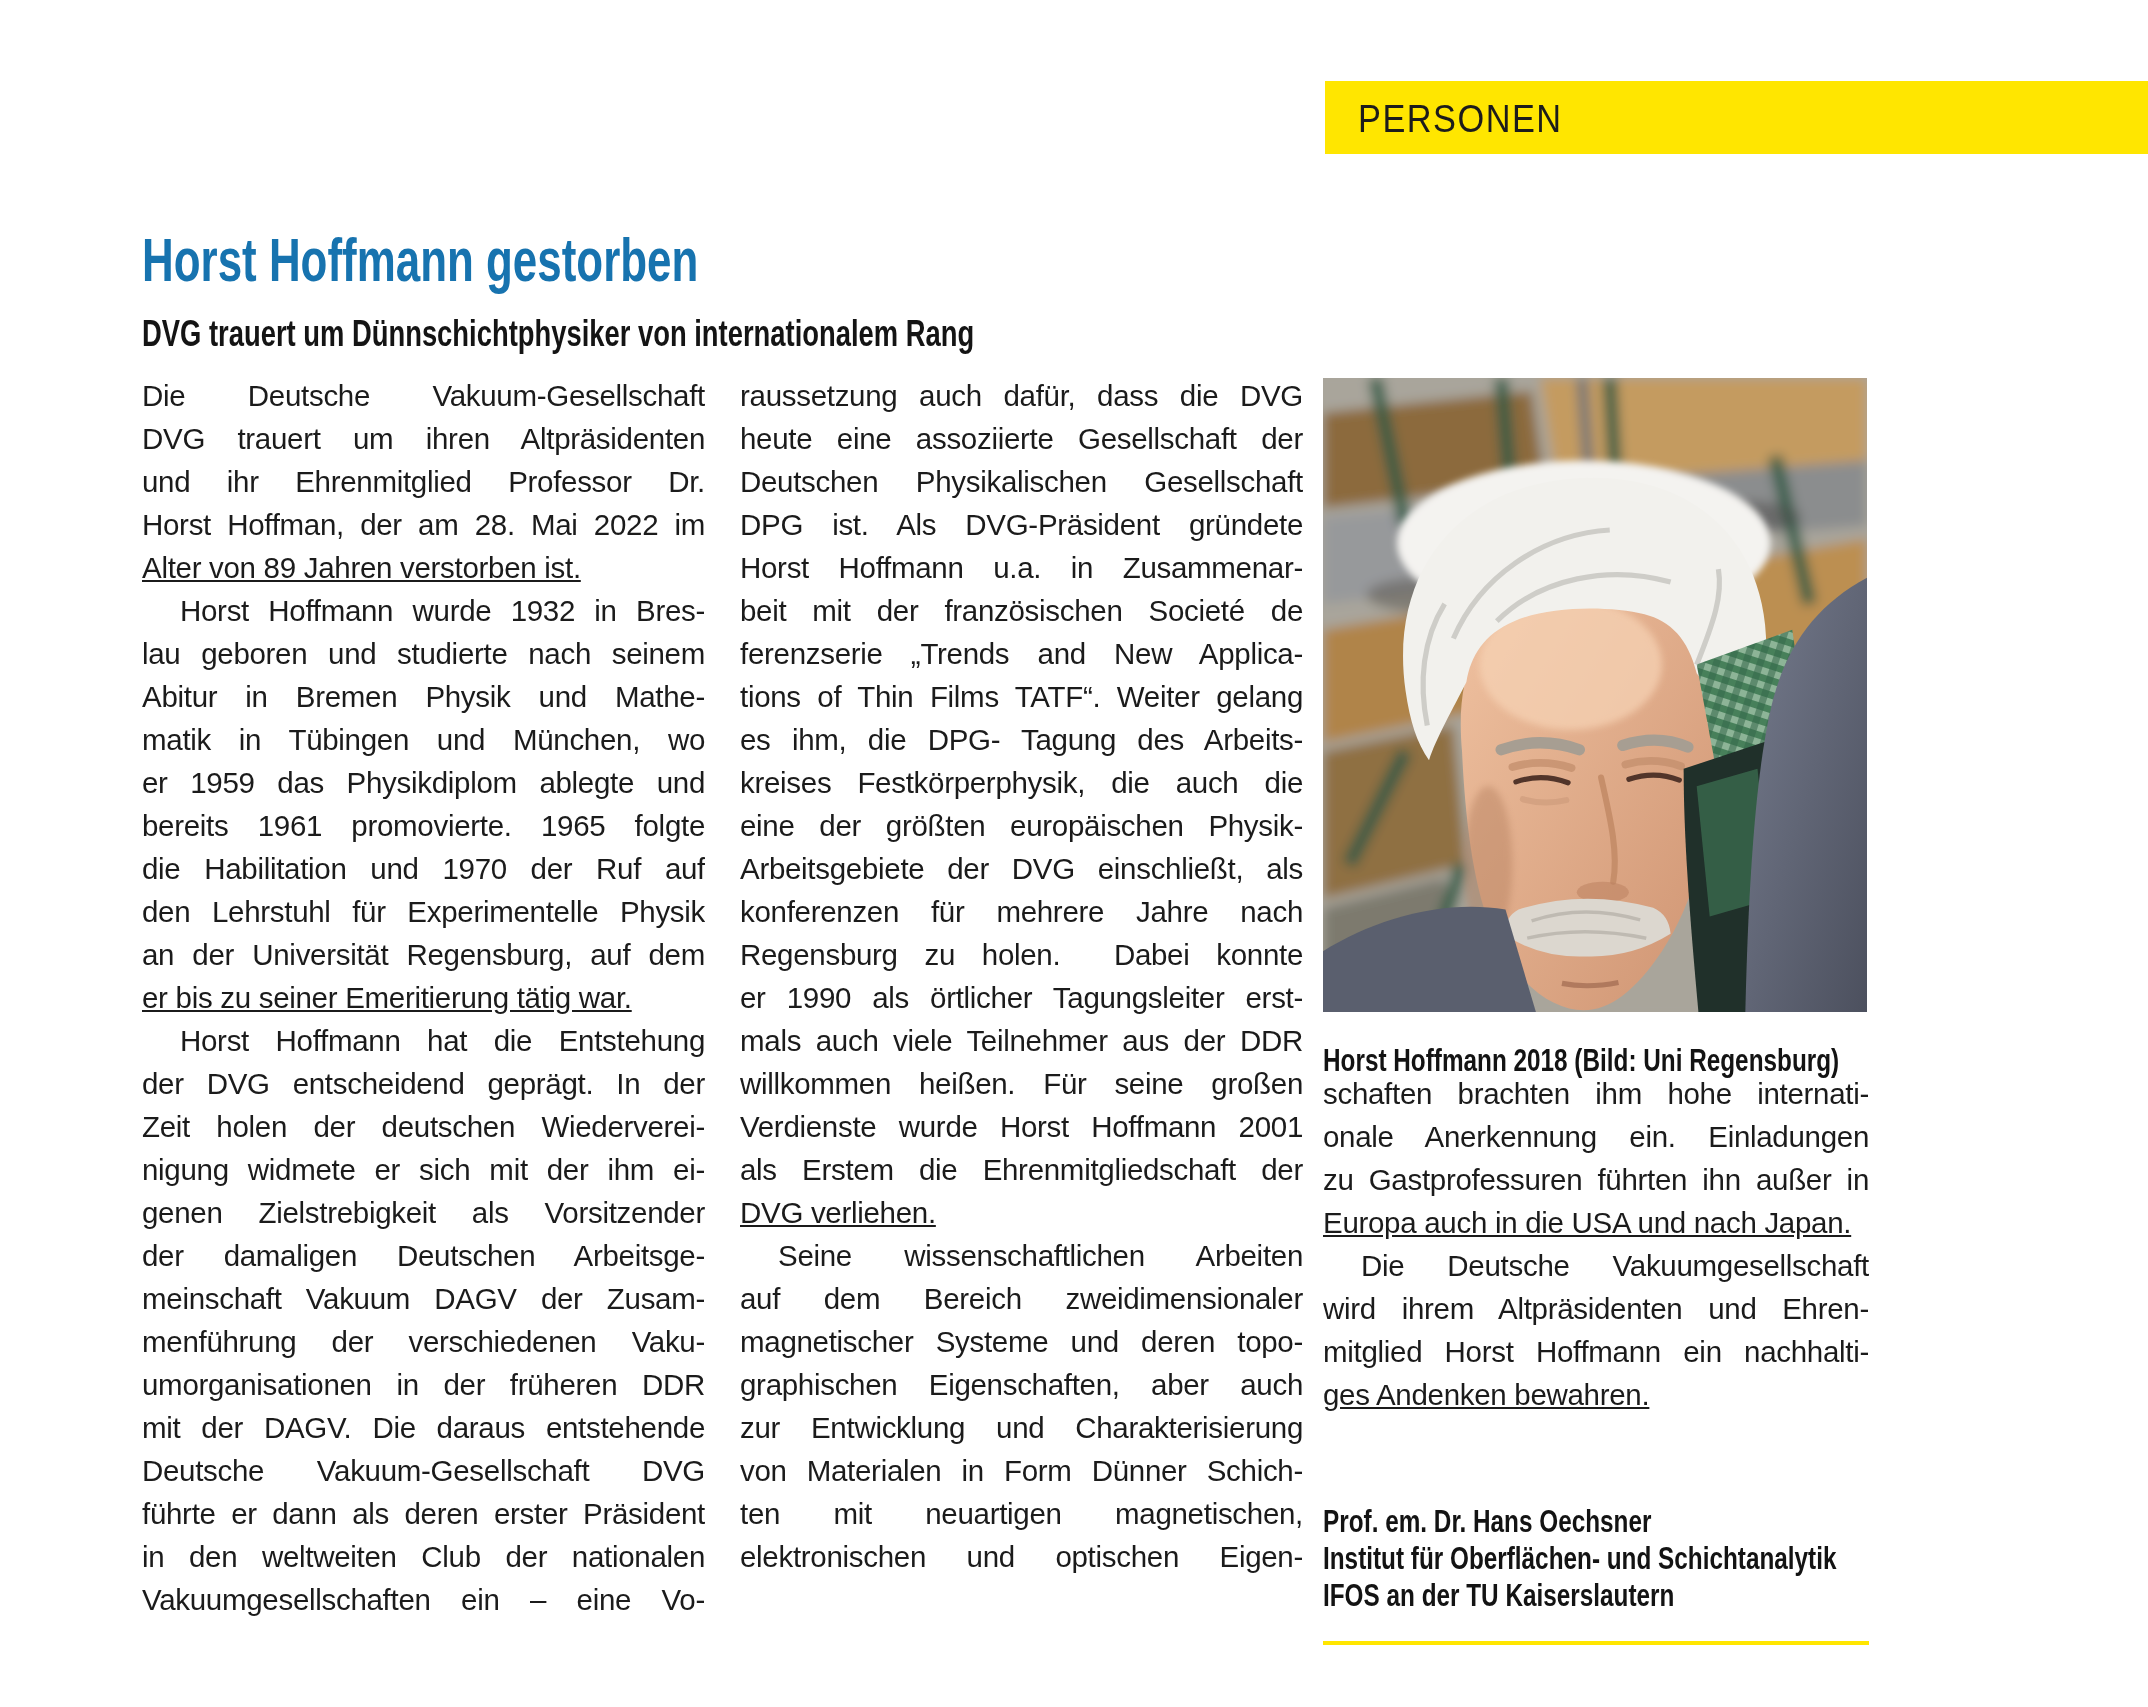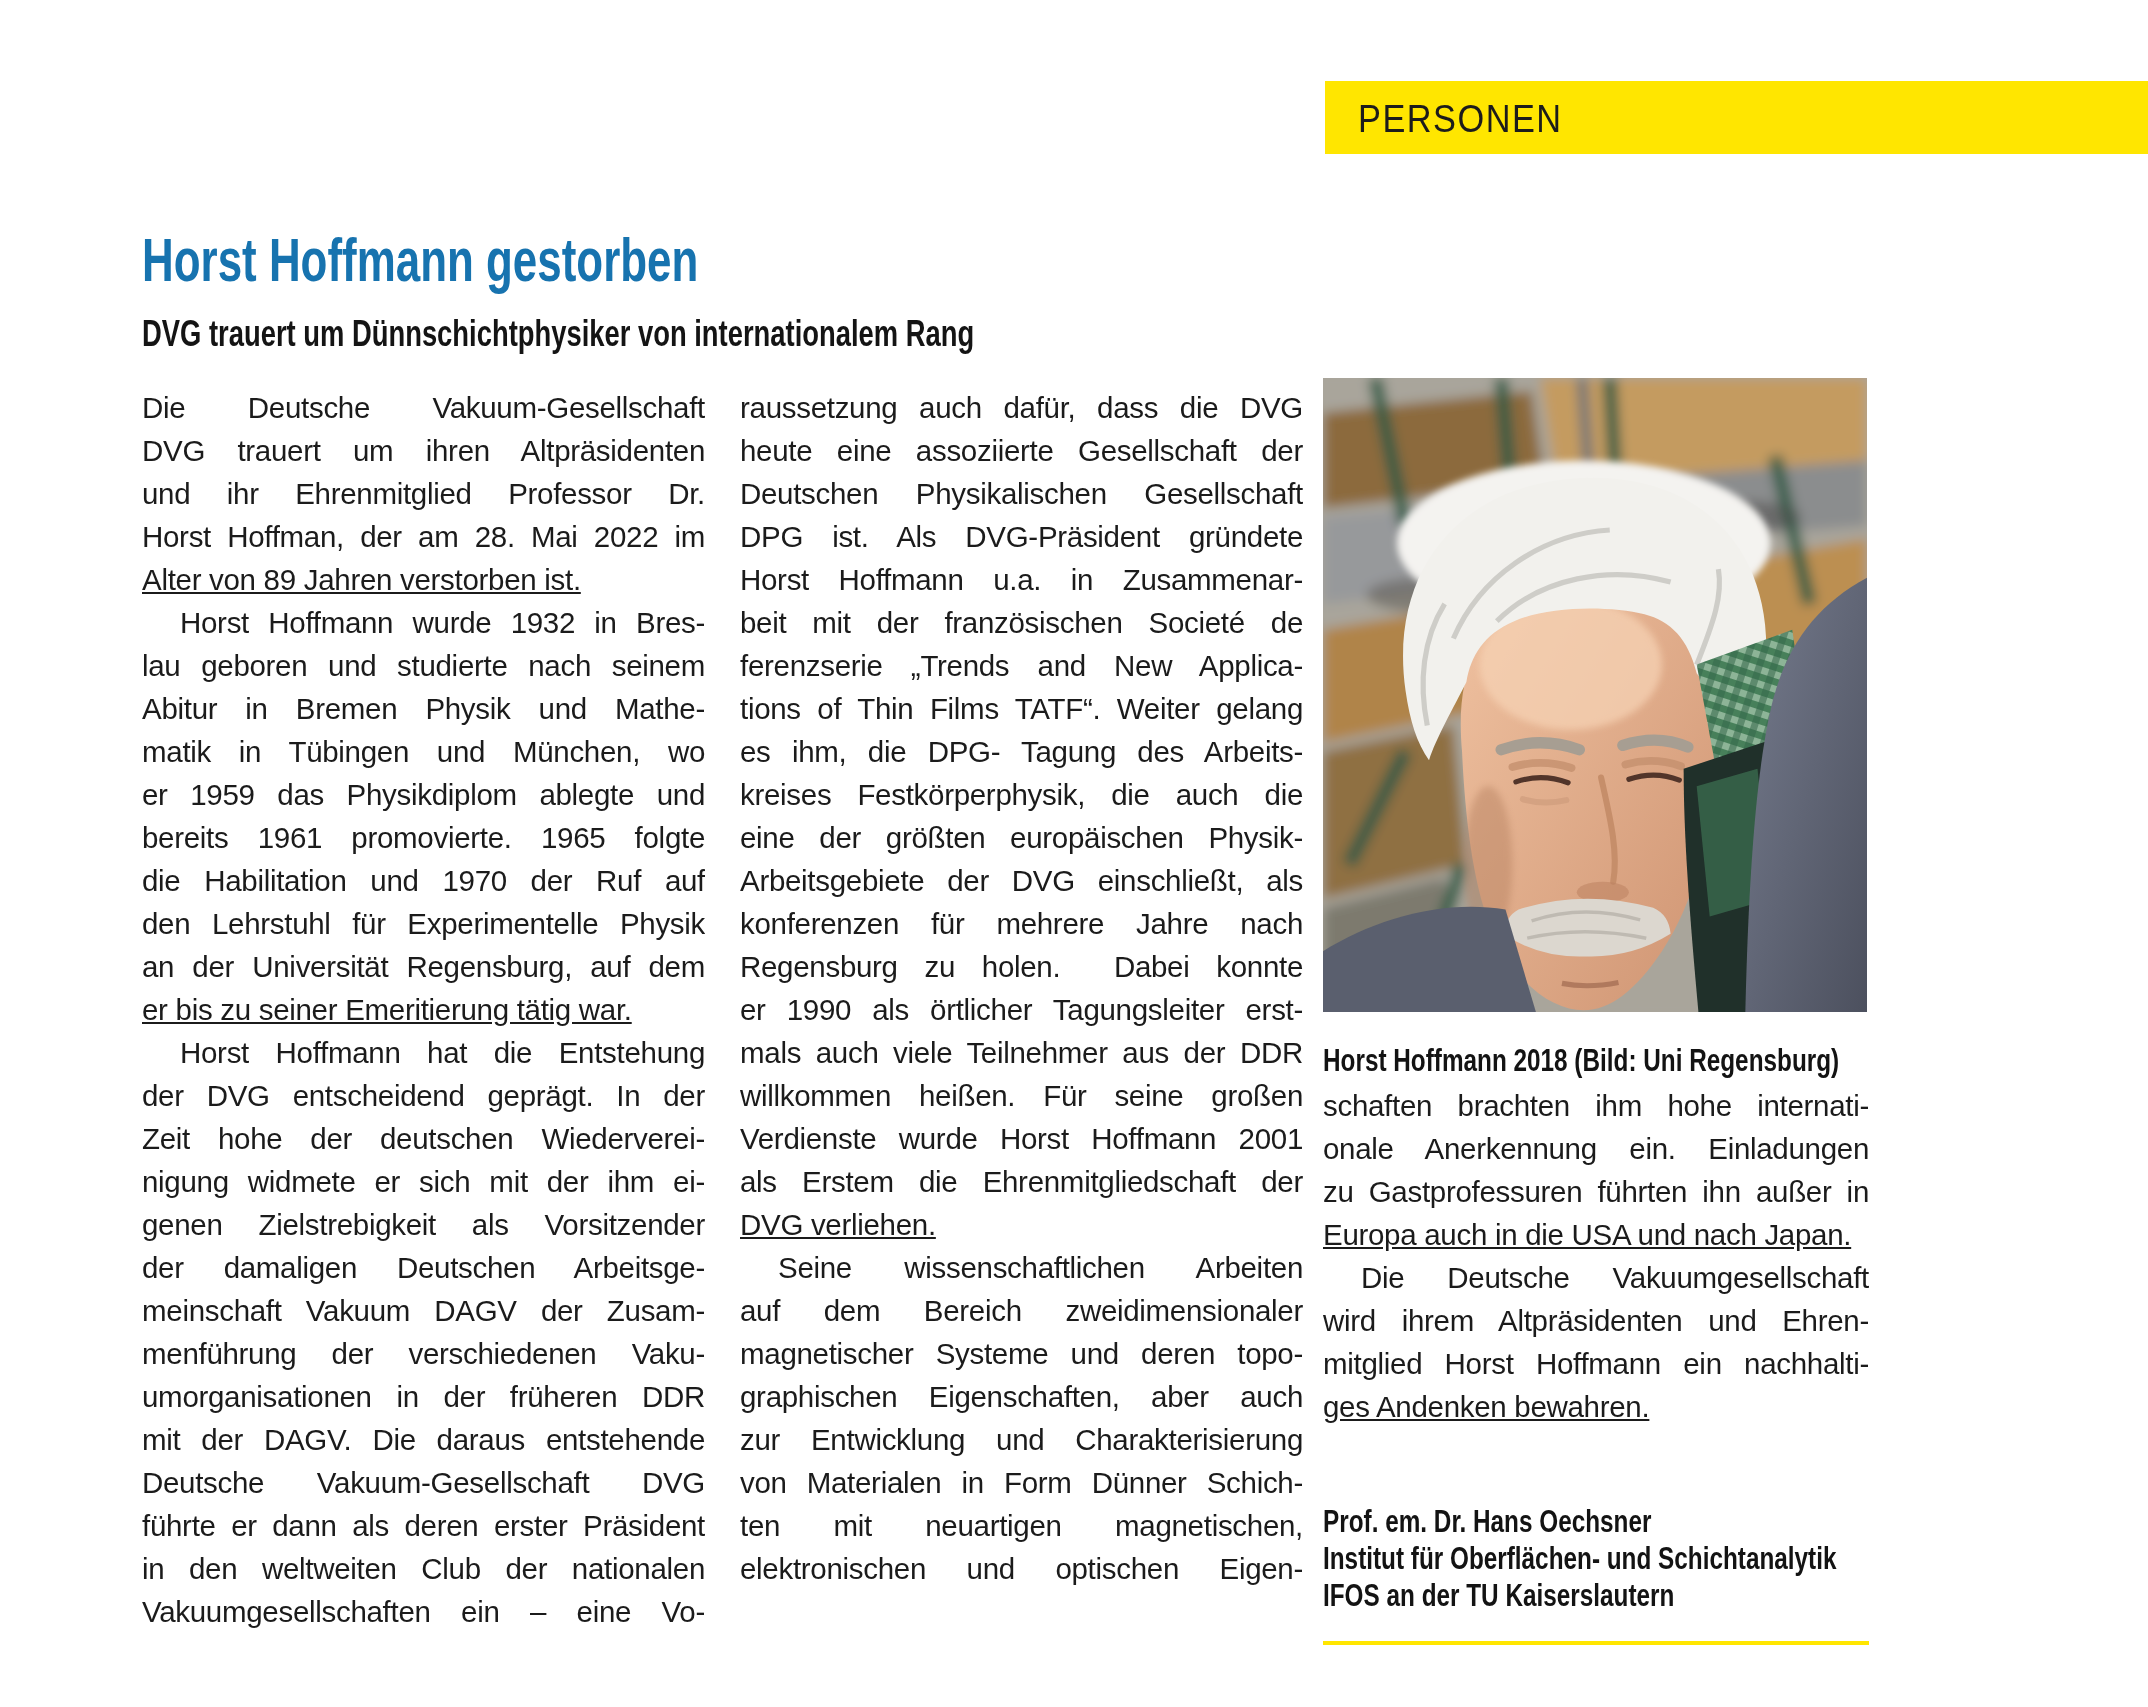--- a/index.html
+++ b/index.html
@@ -22,21 +22,21 @@
   .headline{
     position:absolute;left:142px;top:226px;margin:0;
     font-size:61px;line-height:68px;font-weight:bold;color:var(--blue,#1773AF);
     transform:scaleX(.72);transform-origin:left top;white-space:nowrap;
   }
   .subhead{
     position:absolute;left:142px;top:313px;margin:0;
     font-size:37px;line-height:42px;font-weight:bold;color:#141414;
     transform:scaleX(.74);transform-origin:left top;white-space:nowrap;
   }
-  .col{position:absolute;top:374px;width:563px;margin-top:12px;}
+  .col{position:absolute;top:374px;width:563px;}
   .col1{left:142px;}
   .col2{left:740px;}
   .col3{left:1323px;top:1072px;width:546px;}
   .ln{
     font-size:29.5px;line-height:43px;height:43px;overflow:hidden;
     letter-spacing:-0.3px;color:#1b1b1b;
     text-align:justify;text-align-last:justify;
   }
   .ln.end{text-align-last:left;text-decoration:underline;}
   .ln.ind{padding-left:38px;}
@@ -86,21 +86,21 @@
       <div class="ln">Abitur in Bremen Physik und Mathe-</div>
       <div class="ln">matik in Tübingen und München, wo</div>
       <div class="ln">er 1959 das Physikdiplom ablegte und</div>
       <div class="ln">bereits 1961 promovierte. 1965 folgte</div>
       <div class="ln">die Habilitation und 1970 der Ruf auf</div>
       <div class="ln">den Lehrstuhl für Experimentelle Physik</div>
       <div class="ln">an der Universität Regensburg, auf dem</div>
       <div class="ln end">er bis zu seiner Emeritierung tätig war.</div>
       <div class="ln ind">Horst Hoffmann hat die Entstehung</div>
       <div class="ln">der DVG entscheidend geprägt. In der</div>
-      <div class="ln">Zeit hohe der deutschen Wiederverei-</div>
+      <div class="ln">Zeit holen der deutschen Wiederverei-</div>
       <div class="ln">nigung widmete er sich mit der ihm ei-</div>
       <div class="ln">genen Zielstrebigkeit als Vorsitzender</div>
       <div class="ln">der damaligen Deutschen Arbeitsge-</div>
       <div class="ln">meinschaft Vakuum DAGV der Zusam-</div>
       <div class="ln">menführung der verschiedenen Vaku-</div>
       <div class="ln">umorganisationen in der früheren DDR</div>
       <div class="ln">mit der DAGV. Die daraus entstehende</div>
       <div class="ln">Deutsche Vakuum-Gesellschaft DVG</div>
       <div class="ln">führte er dann als deren erster Präsident</div>
       <div class="ln">in den weltweiten Club der nationalen</div>

